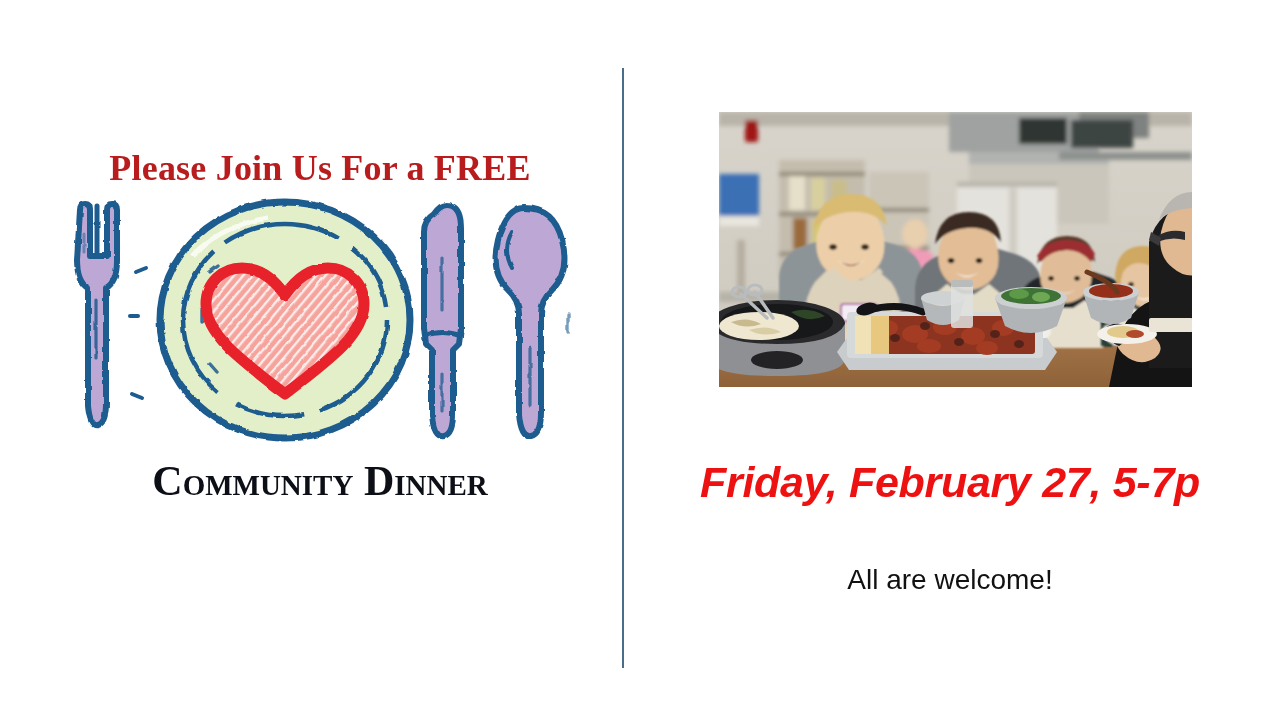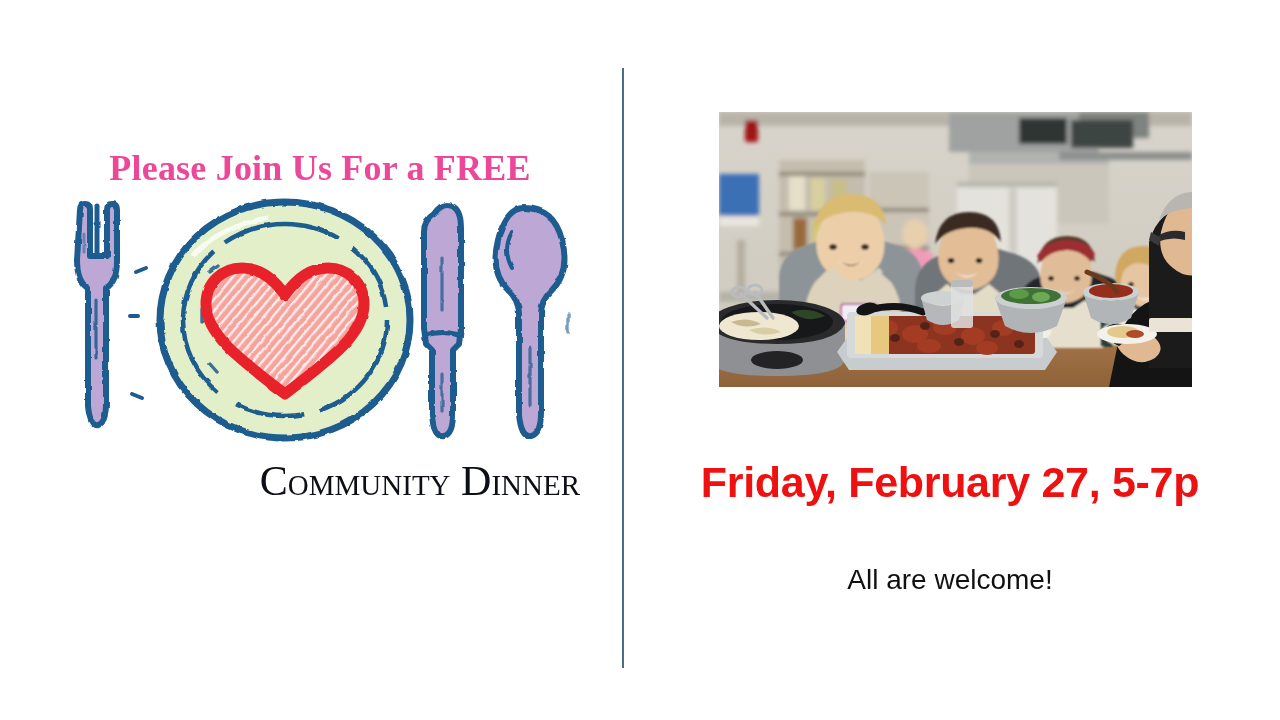--- a/index.html
+++ b/index.html
@@ -30,38 +30,38 @@
     top: 150px;
     width: 520px;
     height: 400px;
   }
 
   #logo-headline {
     text-align: center;
     font-family: "Liberation Serif", serif;
     font-size: 36px;
     font-weight: 700;
-    color: #ec4899;
+    color: #b91c1c;
     letter-spacing: 0.2px;
     line-height: 1;
     white-space: nowrap;
   }
 
   #logo-art {
     position: relative;
     width: 520px;
     height: 250px;
     margin-top: 12px;
   }
 
   #logo-footline {
-    text-align: right;
+    text-align: center;
     font-family: "Liberation Serif", serif;
     font-size: 42px;
-    font-weight: 400;
+    font-weight: 700;
     color: #0d0f16;
     font-variant: small-caps;
     line-height: 1;
     margin-top: 12px;
     white-space: nowrap;
   }
 
   .art-svg { display:block; width: 520px; height: 250px; }
 
   
@@ -97,20 +97,21 @@
     left: 0;
     top: 458px;
     width: 660px;
     text-align: center;
     font-family: "Liberation Sans", sans-serif;
     font-size: 43px;
     font-weight: 700;
     color: #ee1111;
     letter-spacing: -0.3px;
     white-space: nowrap;
+    font-style: italic;
   }
 
   #welcome-line {
     position: absolute;
     left: 0;
     top: 564px;
     width: 660px;
     text-align: center;
     font-family: "Liberation Sans", sans-serif;
     font-size: 28px;

